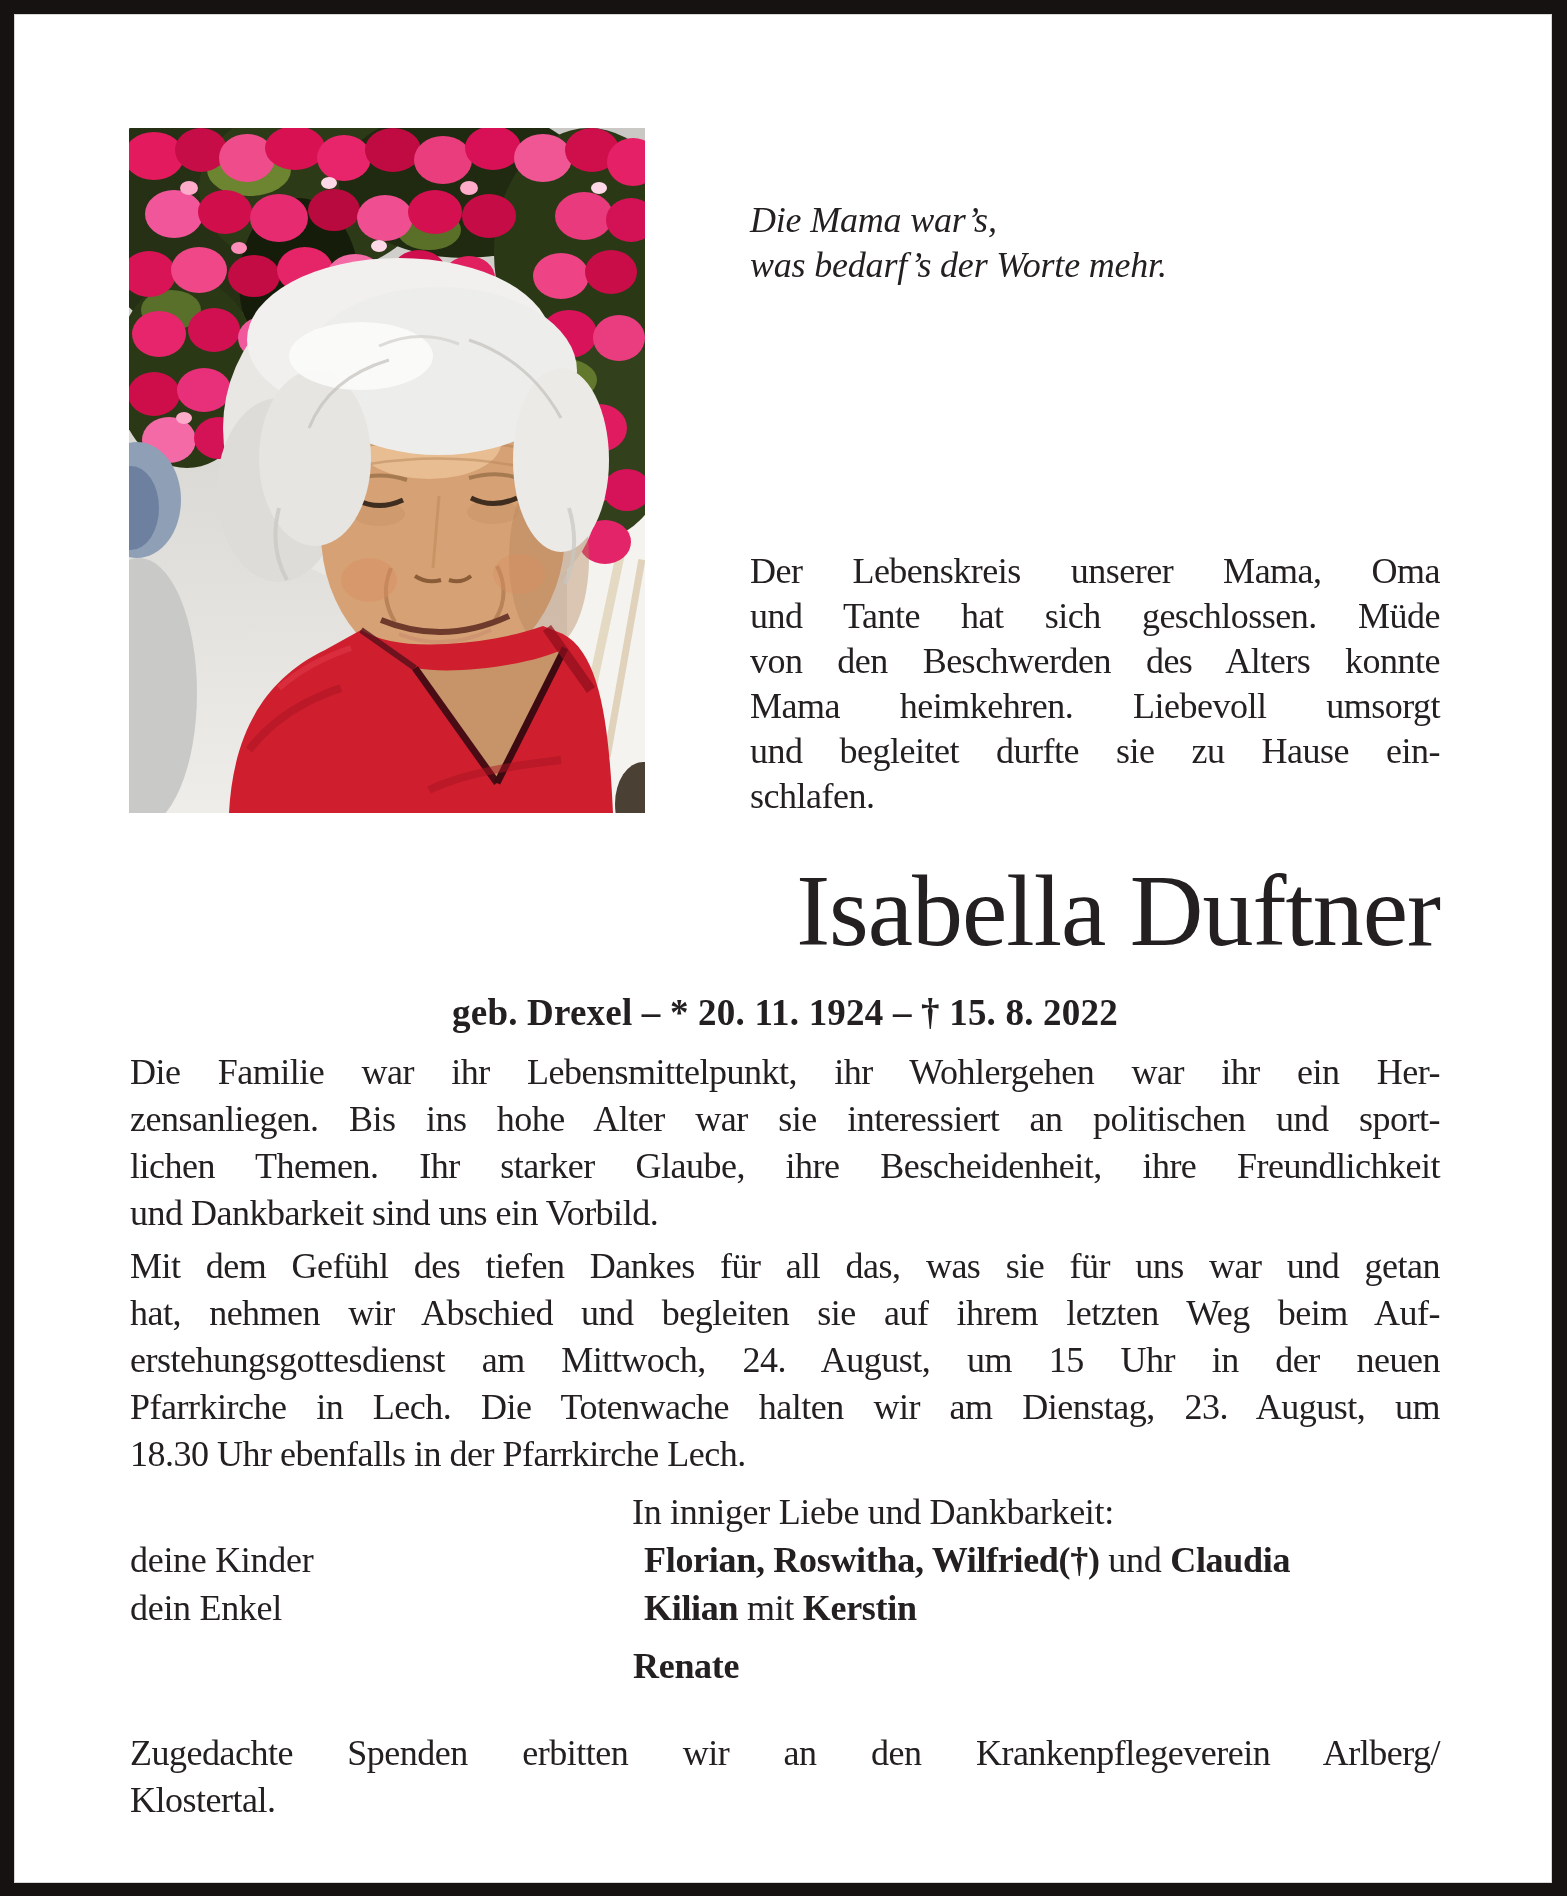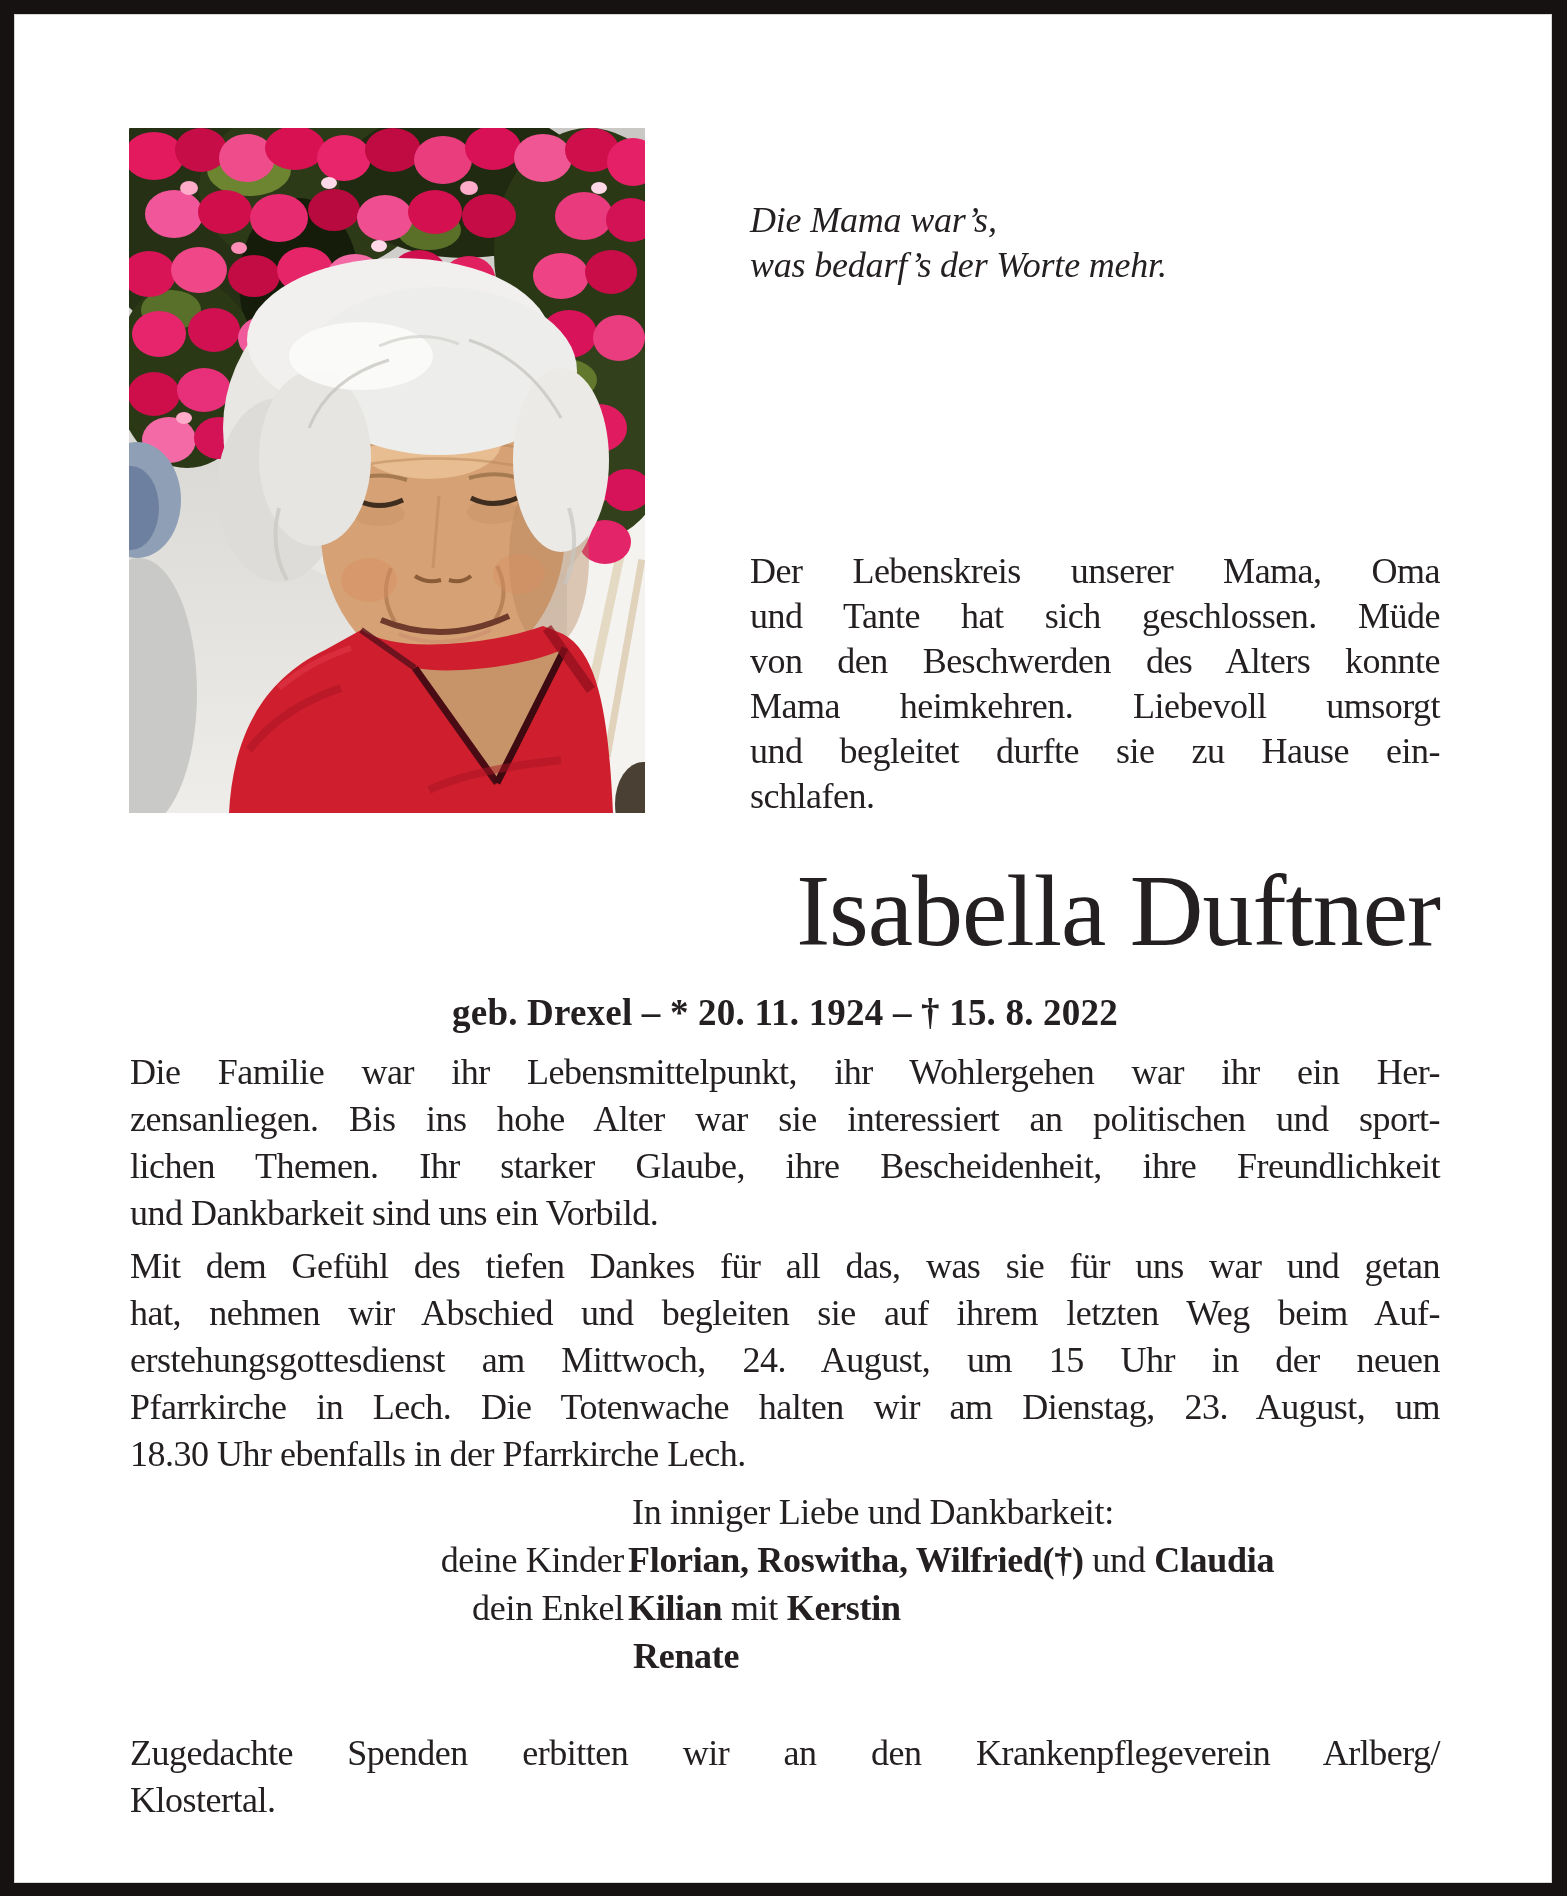--- a/index.html
+++ b/index.html
@@ -42,22 +42,22 @@
   .dates {
     left:116px; top:976px; width:1310px;
     font-size:37px; font-weight:bold; line-height:46px;
     text-align:center; letter-spacing:0.2px;
   }
   .p1 { top:1035px; }
   .p2 { top:1229px; }
   .closing { left:116px; top:1474px; width:1310px;
     font-size:36px; line-height:48px; letter-spacing:-0.3px; }
   .c-head { padding-left:502px; }
-  .c-label { display:inline-block; width:494px; text-align:right; margin-right:4px; }
-  .c-indent { padding-left:503px; }
+  .c-label { display:inline-block; width:494px; margin-right:20px; }
+  .c-indent { padding-left:503px;margin-top:10px; }
   .p3 { top:1716px; }
   b { font-weight:bold; }
 </style>
 </head>
 <body>
 
 <div class="paper">
 
   <div class="abs photo">
     <svg width="516" height="685" viewBox="0 0 516 685">

